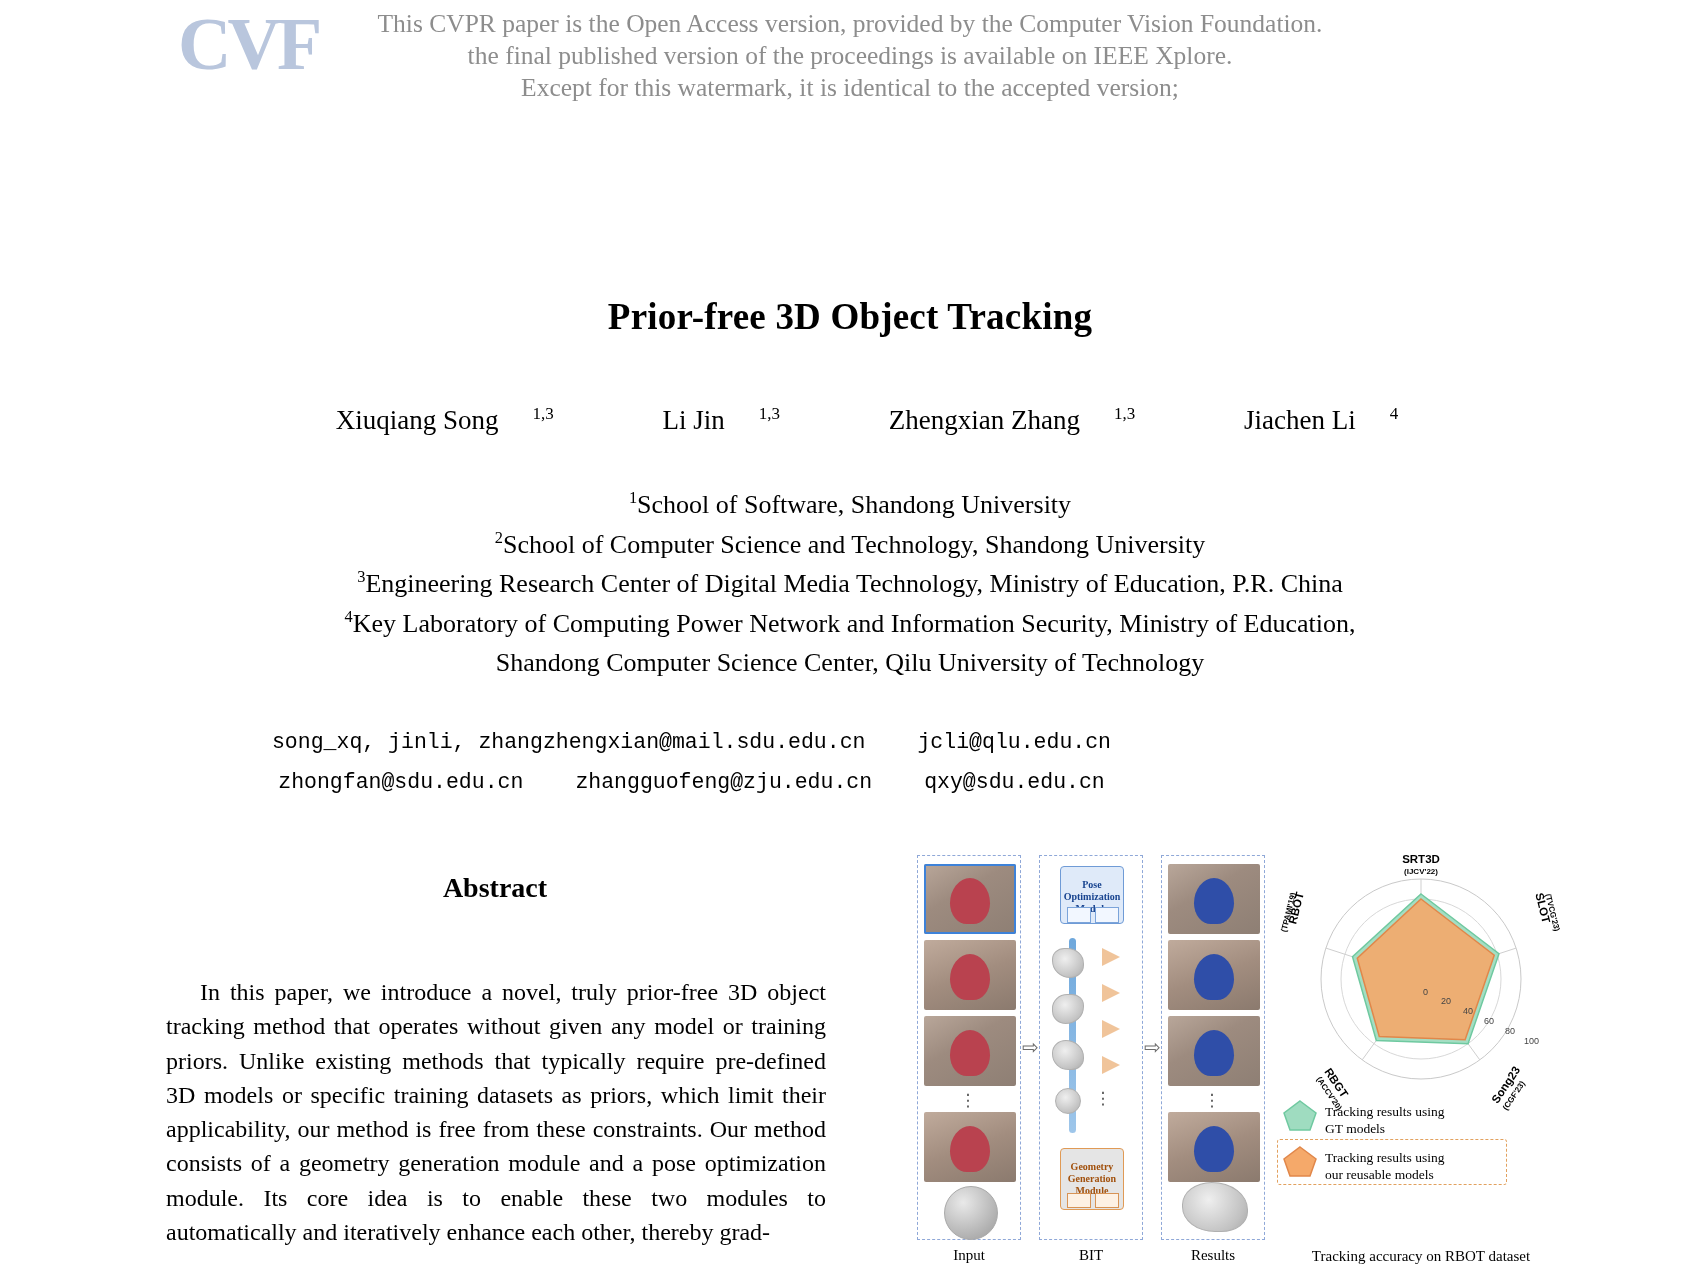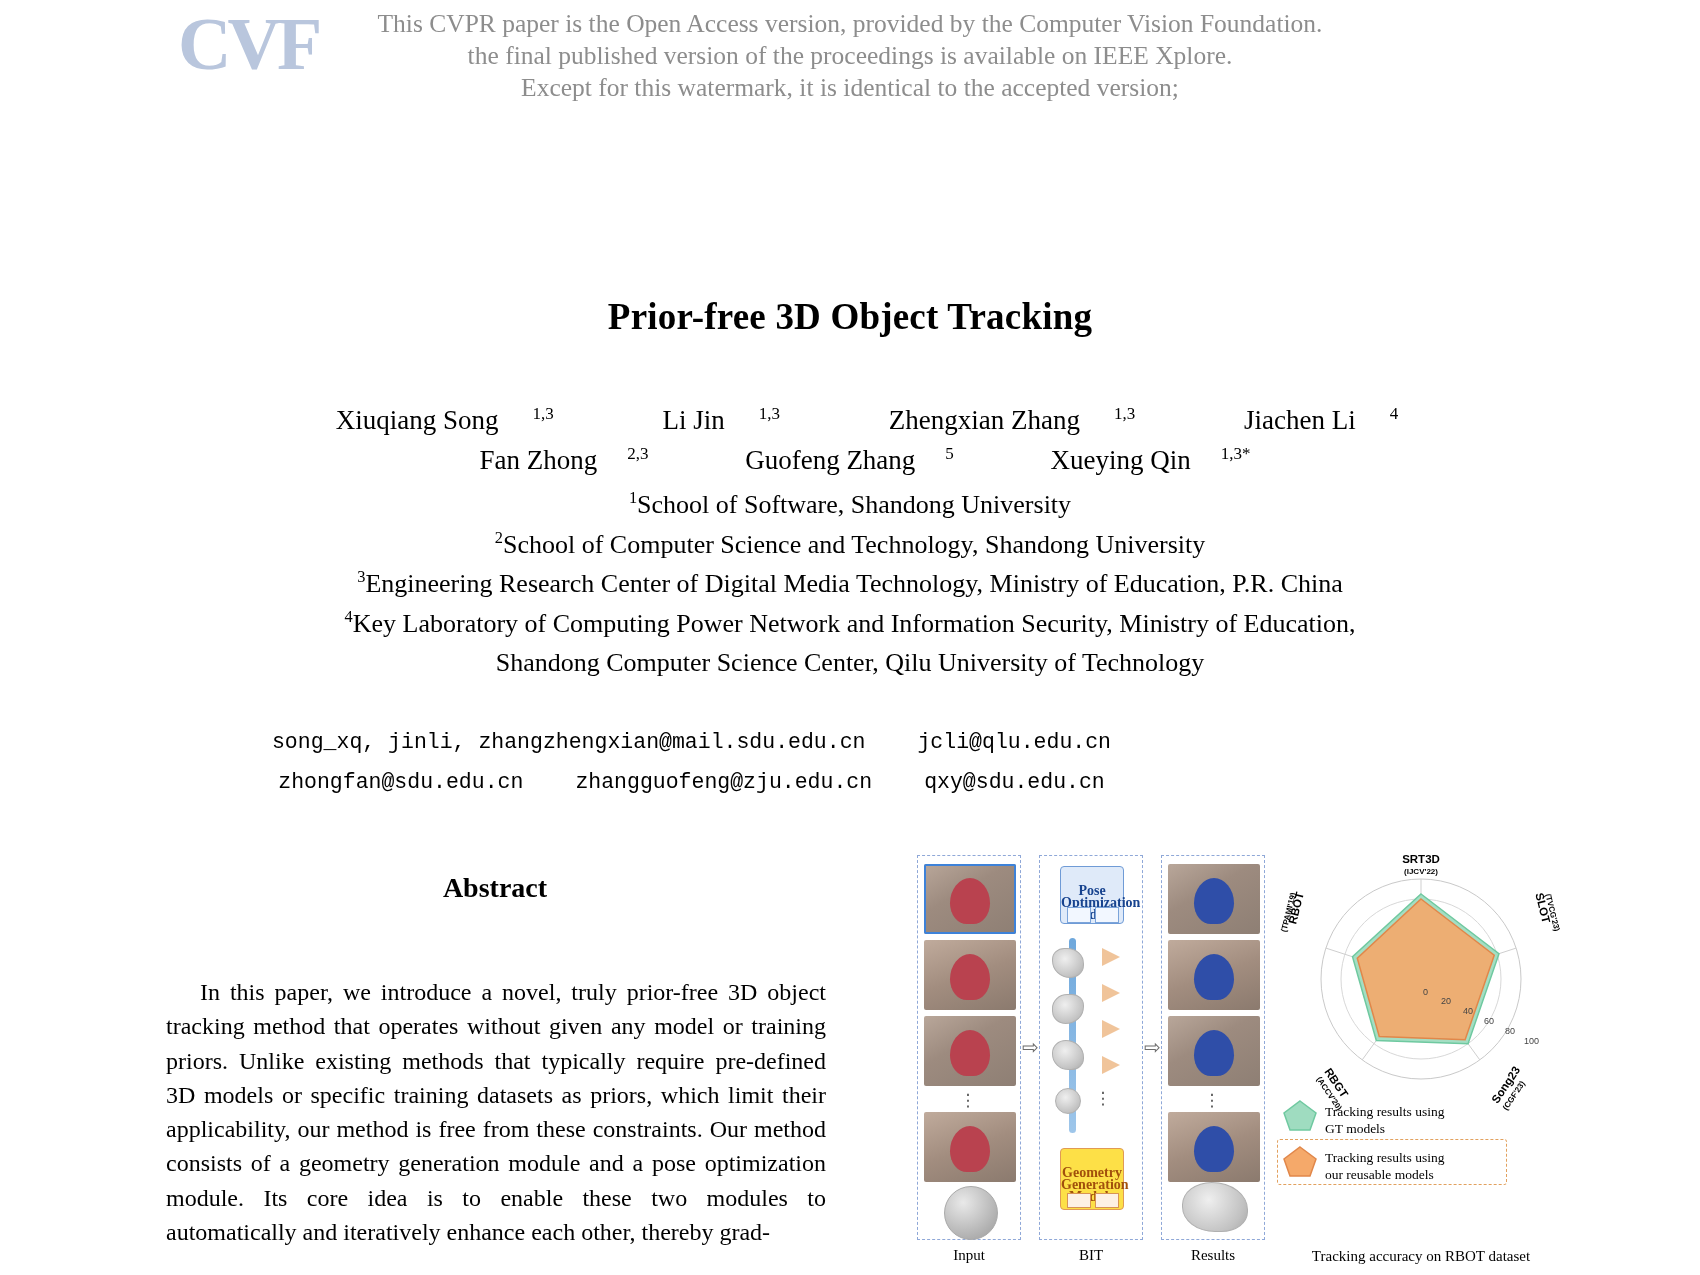--- a/index.html
+++ b/index.html
@@ -180,30 +180,30 @@
     background: radial-gradient(circle at 40% 35%, #efefef, #c2c2c2 70%, #a8a8a8 100%);
     border: 1px solid #b0b0b0;
   }
 
   .mod-box {
     position: absolute;
     border: 1.5px solid #6f9bd6;
     border-radius: 4px;
     background: #dfeaf9;
     text-align: center;
-    font-size: 14px;
+    font-size: 10px;
     font-weight: 700;
     color: #17438f;
     line-height: 12px;
     box-sizing: border-box;
-    padding-top: 18px;
+    padding-top: 12px;
   }
   .mod-box.geom {
     border-color: #e09a55;
-    background: #fde047;
+    background: #e5e5e5;
     color: #a1500c;
   }
   .mod-inner {
     position: absolute;
     border: 1px solid #7ba4da;
     background: #f2f7ff;
   }
   .arrow-outline {
     position: absolute;
     font-size: 20px;
@@ -277,25 +277,20 @@
 </div>
 
 <div class="paper-title">Prior-free 3D Object Tracking</div>
 
 <div class="authors">
   <div class="row1">
     <span><span>Xiuqiang Song</span><sup>1,3</sup></span>
     <span><span>Li Jin</span><sup>1,3</sup></span>
     <span><span>Zhengxian Zhang</span><sup>1,3</sup></span>
     <span><span>Jiachen Li</span><sup>4</sup></span>
-  </div>
-  <div class="row2">
-    <span><span>Fan Zhong</span><sup>2,3</sup></span>
-    <span><span>Guofeng Zhang</span><sup>5</sup></span>
-    <span><span>Xueying Qin</span><sup>1,3*</sup></span>
   </div>
 </div>
 
 <div class="affils">
   <div><sup>1</sup><span>School of Software, Shandong University</span></div>
   <div><sup>2</sup><span>School of Computer Science and Technology, Shandong University</span></div>
   <div><sup>3</sup><span>Engineering Research Center of Digital Media Technology, Ministry of Education, P.R. China</span></div>
   <div><sup>4</sup><span>Key Laboratory of Computing Power Network and Information Security, Ministry of Education,</span></div>
   <div><span>Shandong Computer Science Center, Qilu University of Technology</span></div>
 </div>

